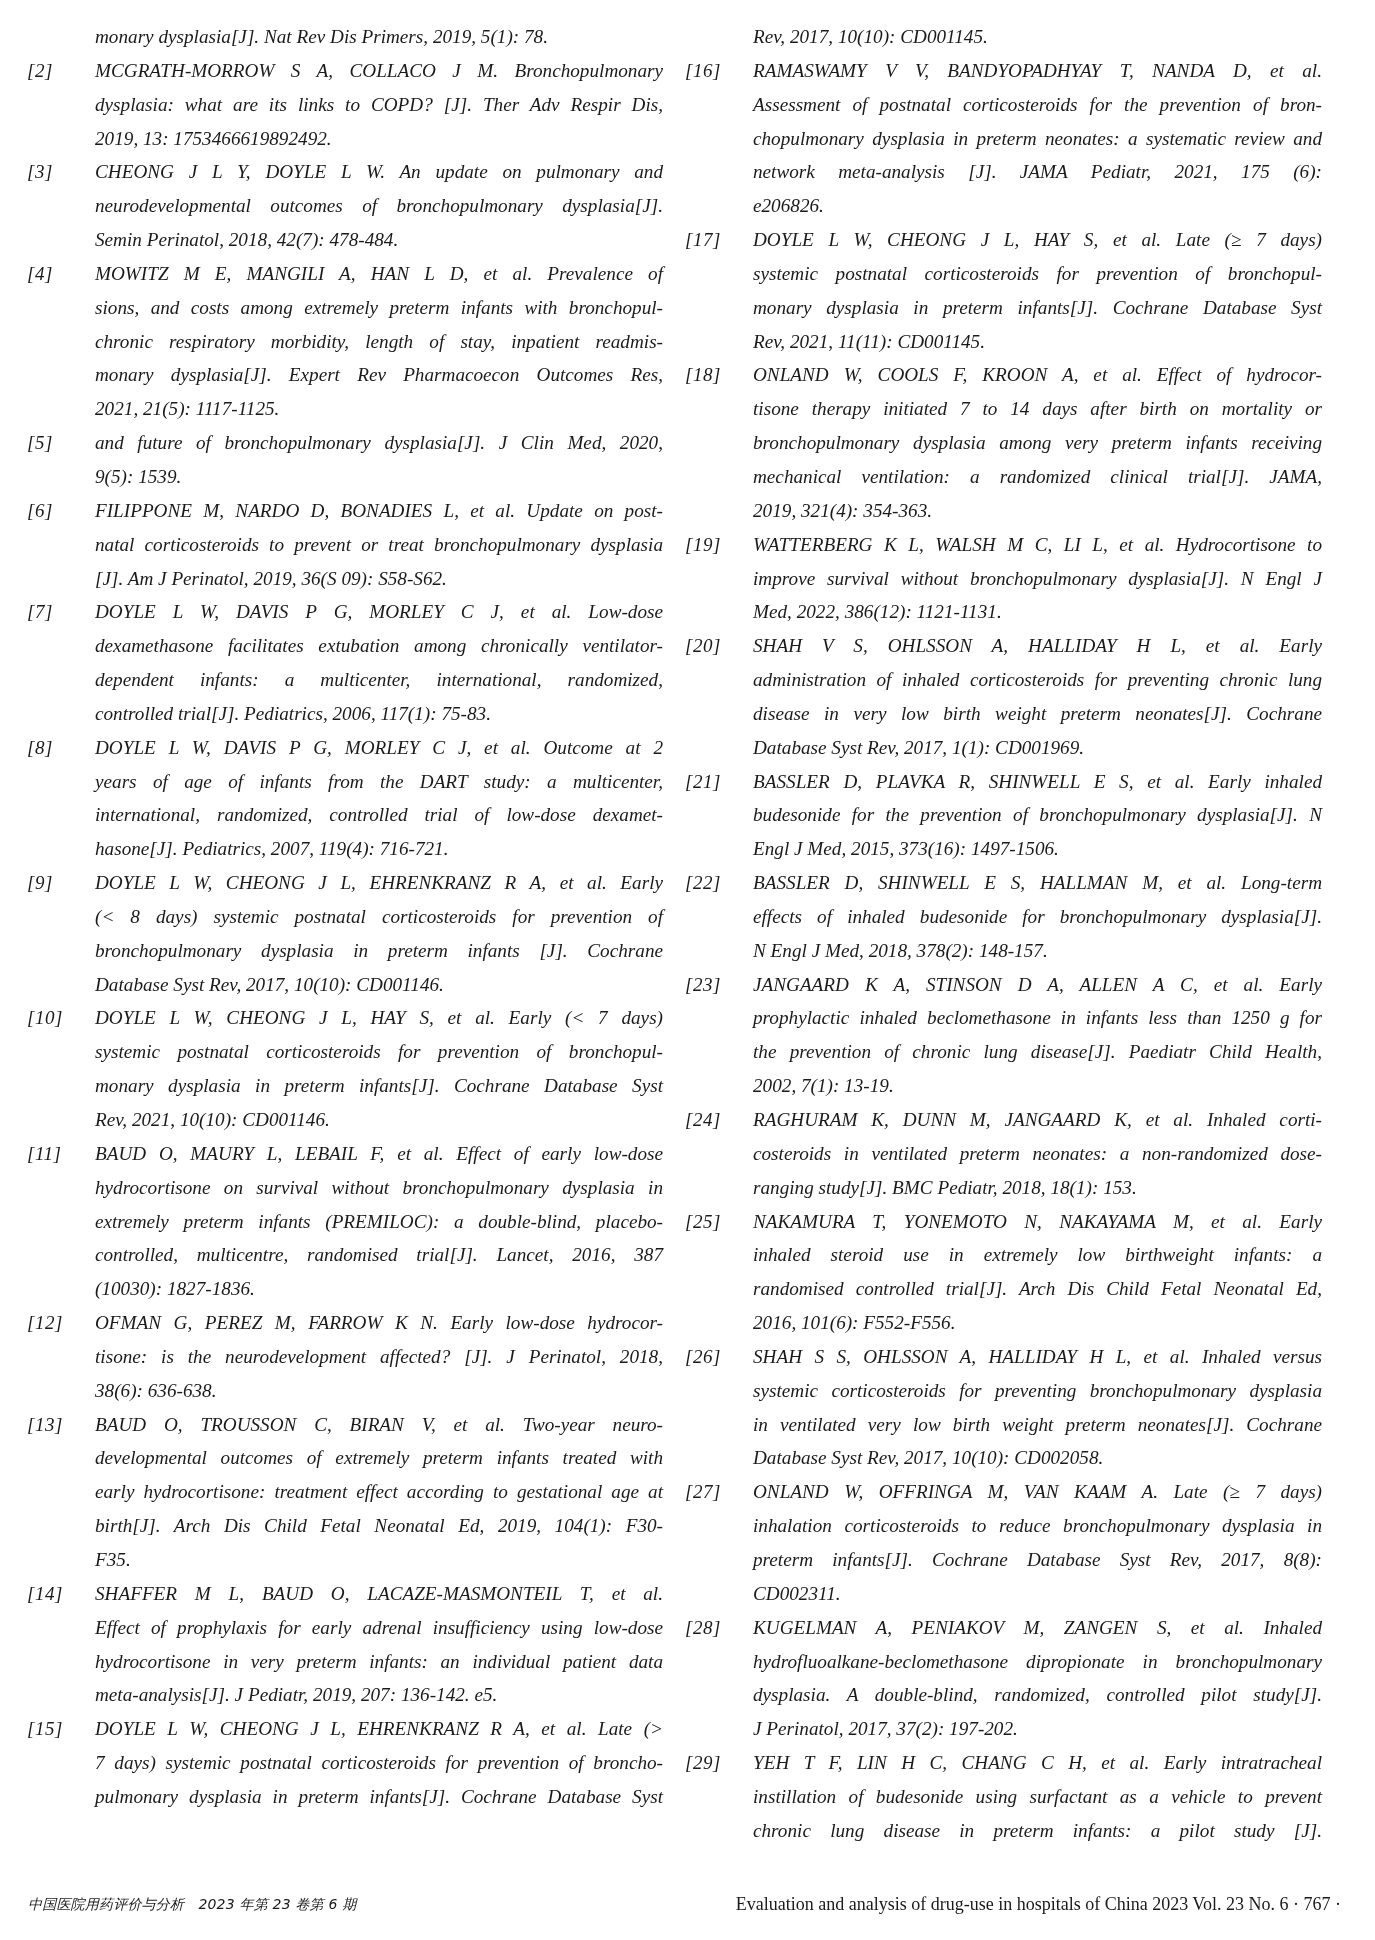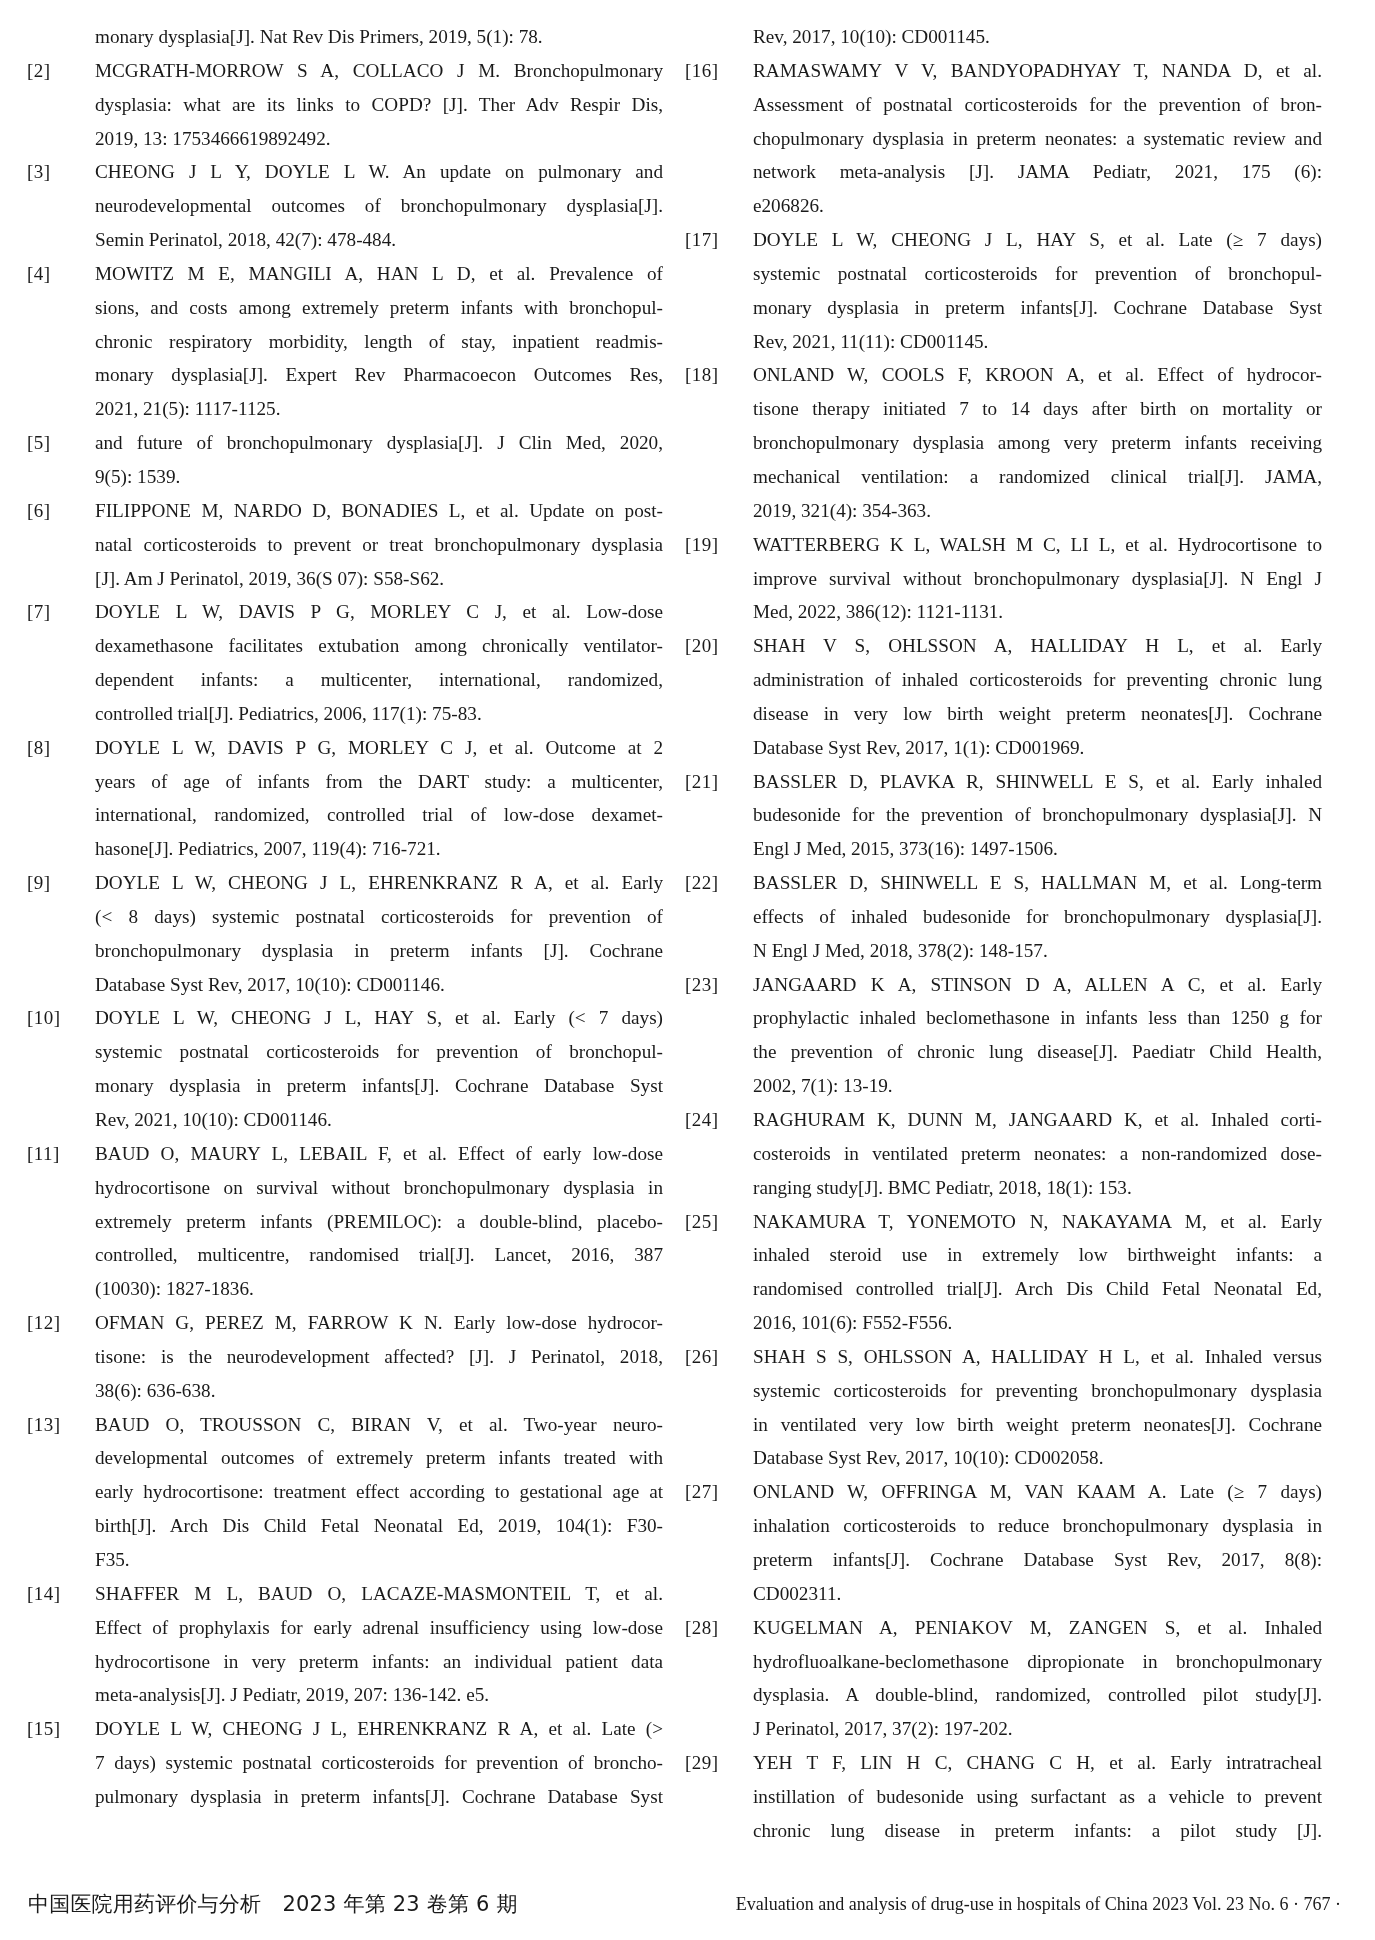--- a/index.html
+++ b/index.html
@@ -1,30 +1,30 @@
 <!DOCTYPE html>
 <html><head>
 <meta charset="utf-8">
 <style>
   html, body { margin: 0; padding: 0; background: #ffffff; }
   body { width: 1375px; height: 1940px; position: relative; overflow: hidden; color: #1a1a1a;
          font-family: "Liberation Serif", "DejaVu Serif", serif; }
-  .column { position: absolute; top: 20px; }
+  .column { position: absolute; top: 20px; font-style: italic; }
   .col-left { left: 27px; width: 636px; }
   .col-right { left: 685px; width: 637px; }
   .ref { position: relative; }
   .ref-num { position: absolute; left: 0; top: 0; height: 33.85px; line-height: 33.85px;
              font-size: 19px; letter-spacing: 0.5px; white-space: nowrap; }
   .ref-body { margin-left: 68px; }
   .line { display: block; height: 33.85px; line-height: 33.85px; font-size: 19.2px;
           white-space: nowrap; overflow: visible; }
   .line.full { text-align: justify; text-align-last: justify; }
   .line.last { text-align: left; text-align-last: left; }
   .footer { position: absolute; top: 1889px; height: 30px; line-height: 30px; font-size: 18px; white-space: nowrap; }
-  .footer-left { left: 28px; font-family: "DejaVu Sans", sans-serif; font-size: 21px; letter-spacing: 0.2px; }
+  .footer-left { left: 28px; font-family: "DejaVu Sans", sans-serif; font-size: 14px; letter-spacing: 0.2px; font-style: italic; }
   .footer-right { right: 34px; }
 </style>
 </head>
 <body>
 
 <div class="column col-left">
     <div class="ref">
       <div class="ref-body">
         <span class="line last">monary dysplasia[J]. Nat Rev Dis Primers, 2019, 5(1): 78.</span>
       </div>
@@ -60,21 +60,21 @@
       <div class="ref-body">
         <span class="line full">and future of bronchopulmonary dysplasia[J]. J Clin Med, 2020,</span>
         <span class="line last">9(5): 1539.</span>
       </div>
     </div>
     <div class="ref">
       <span class="ref-num">[6]</span>
       <div class="ref-body">
         <span class="line full">FILIPPONE M, NARDO D, BONADIES L, et al. Update on post-</span>
         <span class="line full">natal corticosteroids to prevent or treat bronchopulmonary dysplasia</span>
-        <span class="line last">[J]. Am J Perinatol, 2019, 36(S 07): S58-S62.</span>
+        <span class="line last">[J]. Am J Perinatol, 2019, 36(S 09): S58-S62.</span>
       </div>
     </div>
     <div class="ref">
       <span class="ref-num">[7]</span>
       <div class="ref-body">
         <span class="line full">DOYLE L W, DAVIS P G, MORLEY C J, et al. Low-dose</span>
         <span class="line full">dexamethasone facilitates extubation among chronically ventilator-</span>
         <span class="line full">dependent infants: a multicenter, international, randomized,</span>
         <span class="line last">controlled trial[J]. Pediatrics, 2006, 117(1): 75-83.</span>
       </div>

